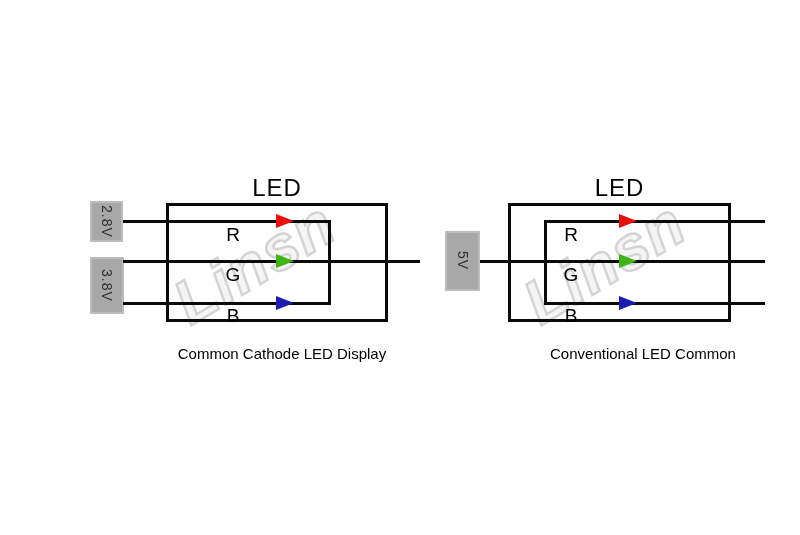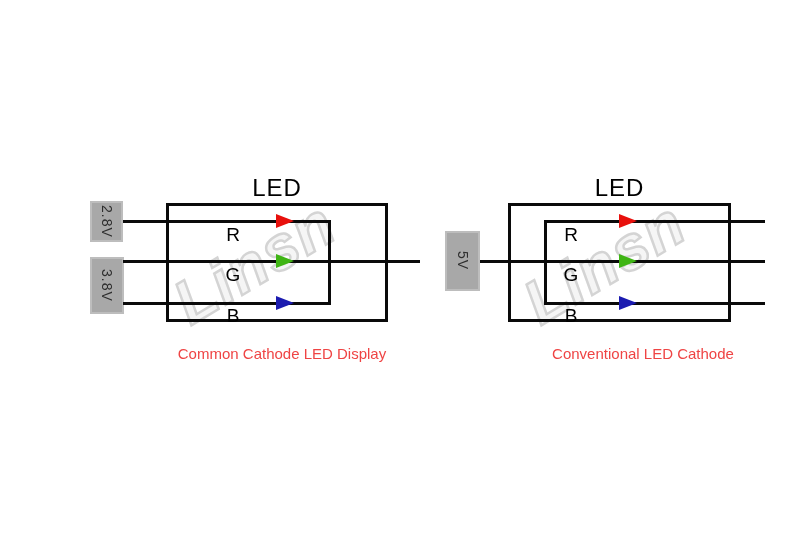--- a/index.html
+++ b/index.html
@@ -60,21 +60,21 @@
   }
   .vbox span {
     writing-mode: vertical-rl;
     text-orientation: mixed;
     font-size: 14px;
     color: #2e2e2e;
     letter-spacing: 1px;
   }
   .caption {
     font-size: 15px;
-    color: #ef4444;
+    color: #000000;
     text-align: center;
     width: 260px;
   }
   .watermark {
     display: flex;
     align-items: center;
     justify-content: center;
     pointer-events: none;
   }
   .watermark span {
@@ -147,16 +147,16 @@
     <div class="abs vbar" style="left:516px; top:220px; height:85px;"></div>
 
     <div class="abs arrow red" style="left:591px; top:214px;"></div>
     <div class="abs arrow green" style="left:591px; top:254px;"></div>
     <div class="abs arrow blue" style="left:591px; top:296px;"></div>
 
     <div class="abs chan-label" style="left:523px; top:225px;">R</div>
     <div class="abs chan-label" style="left:523px; top:265px;">G</div>
     <div class="abs chan-label" style="left:523px; top:306px;">B</div>
 
-    <div class="abs caption" style="left:485px; top:345px;">Conventional LED Cathode</div>
+    <div class="abs caption" style="left:485px; top:345px;">Conventional LED Common</div>
   </div>
 
 </div>
 
 </body></html>

